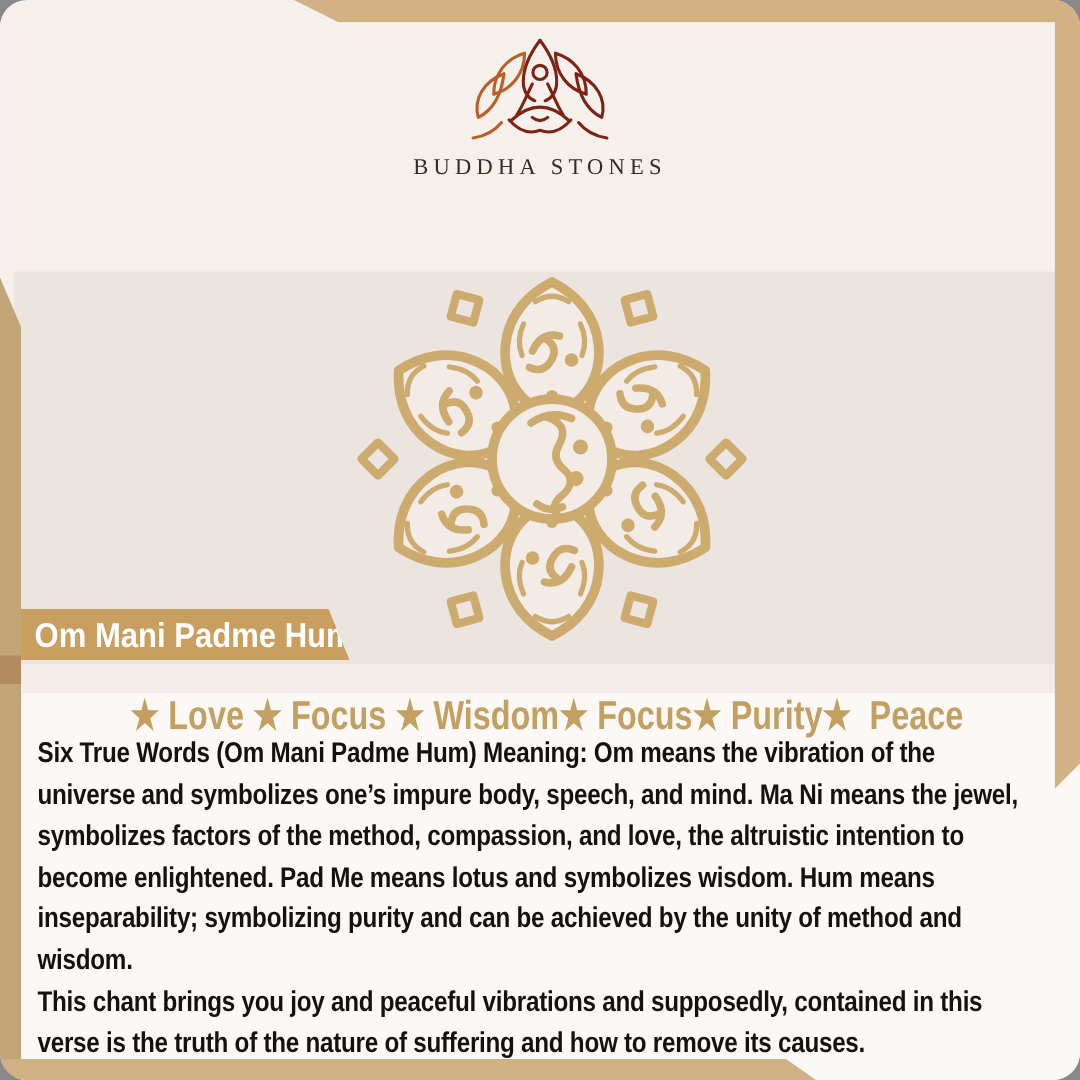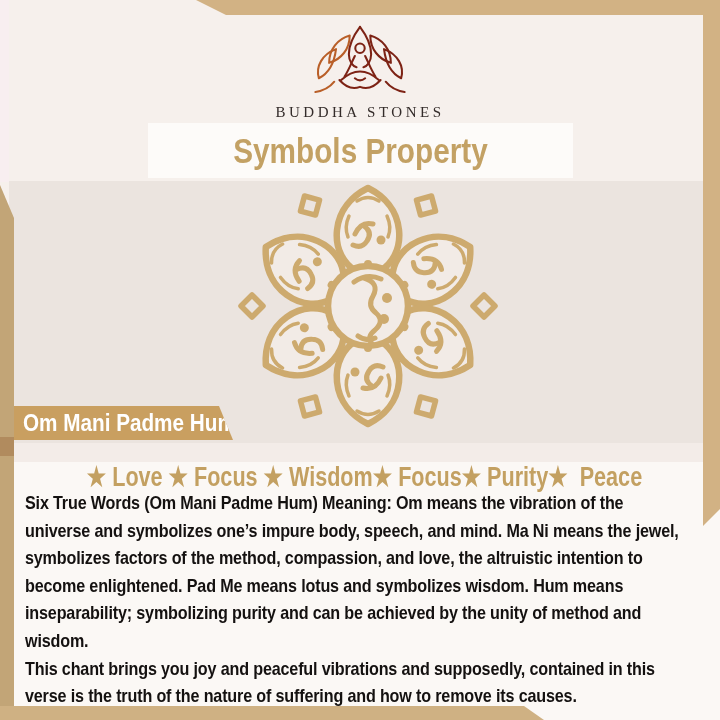--- a/index.html
+++ b/index.html
@@ -1,17 +1,17 @@
 <!DOCTYPE html>
 <html><head>
 <meta charset="utf-8">
 <style>
   html,body{margin:0;padding:0;background:#888;}
   #canvas{position:relative;width:720px;height:720px;margin:0 auto;overflow:hidden;
-          background:#f6f0ec;font-family:"Liberation Sans",sans-serif;}
+          background:#f6f0ec;font-family:"Liberation Sans",sans-serif;border-radius:18px;}
   #canvas *{box-sizing:border-box;}
 
   
   .strip-left-pink{position:absolute;left:0;top:0;width:9px;height:182px;background:#f8eef0;}
   .area-beige{position:absolute;left:9px;top:181px;width:711px;height:262px;background:#ebe4df;}
   .strip-mid{position:absolute;left:9px;top:443px;width:711px;height:19px;background:#f3ece8;}
   .panel{position:absolute;left:9px;top:462px;width:711px;height:258px;background:#fbf8f5;}
 
   
   .band{position:absolute;}
@@ -90,23 +90,20 @@
       <path d="M70,4 C79,16 83,26 83,36 C83,45 78,50 74,51"></path>
       <circle cx="70" cy="29" r="5.5"></circle>
       <path d="M64,38 C60,46 57,54 52,62"></path>
       <path d="M76,38 C80,46 83,54 88,62"></path>
       <path d="M48,66 Q59,56 70,56 Q81,56 92,66"></path>
       <path d="M46,66 C54,75 62,77 70,74 C78,77 86,75 94,66"></path>
       <path d="M64,64 q6,5 12,0"></path>
     </g>
   </svg>
   <div class="brand">BUDDHA STONES</div>
-  <div class="title-strip">
-    <div class="title">Symbols Property</div>
-  </div>
 
   <svg class="mandala" viewBox="0 0 260 260" stroke-linecap="round" stroke-linejoin="round">
     <defs>
       <g id="petal">
         <path d="M130,12 C114,20 101,34 99,54 C97,73 106,88 118,95 Q124,90 130,92 Q136,90 142,95 C154,88 163,73 161,54 C159,34 146,20 130,12 Z" fill="#f2ebe6" stroke="#cdaa6e" stroke-width="6.5"></path>
         <path d="M111,40 q-5,11 -1,21 M149,40 q5,11 1,21 M119,25 q11,-7 22,0" fill="none" stroke="#cdaa6e" stroke-width="3.5"></path>
         <g fill="none" stroke="#cdaa6e" stroke-width="5">
           <path d="M117,58 q6,-13 18,-10"></path>
           <path d="M126,50 q9,6 3,15 q-5,8 -14,4"></path>
         </g>

